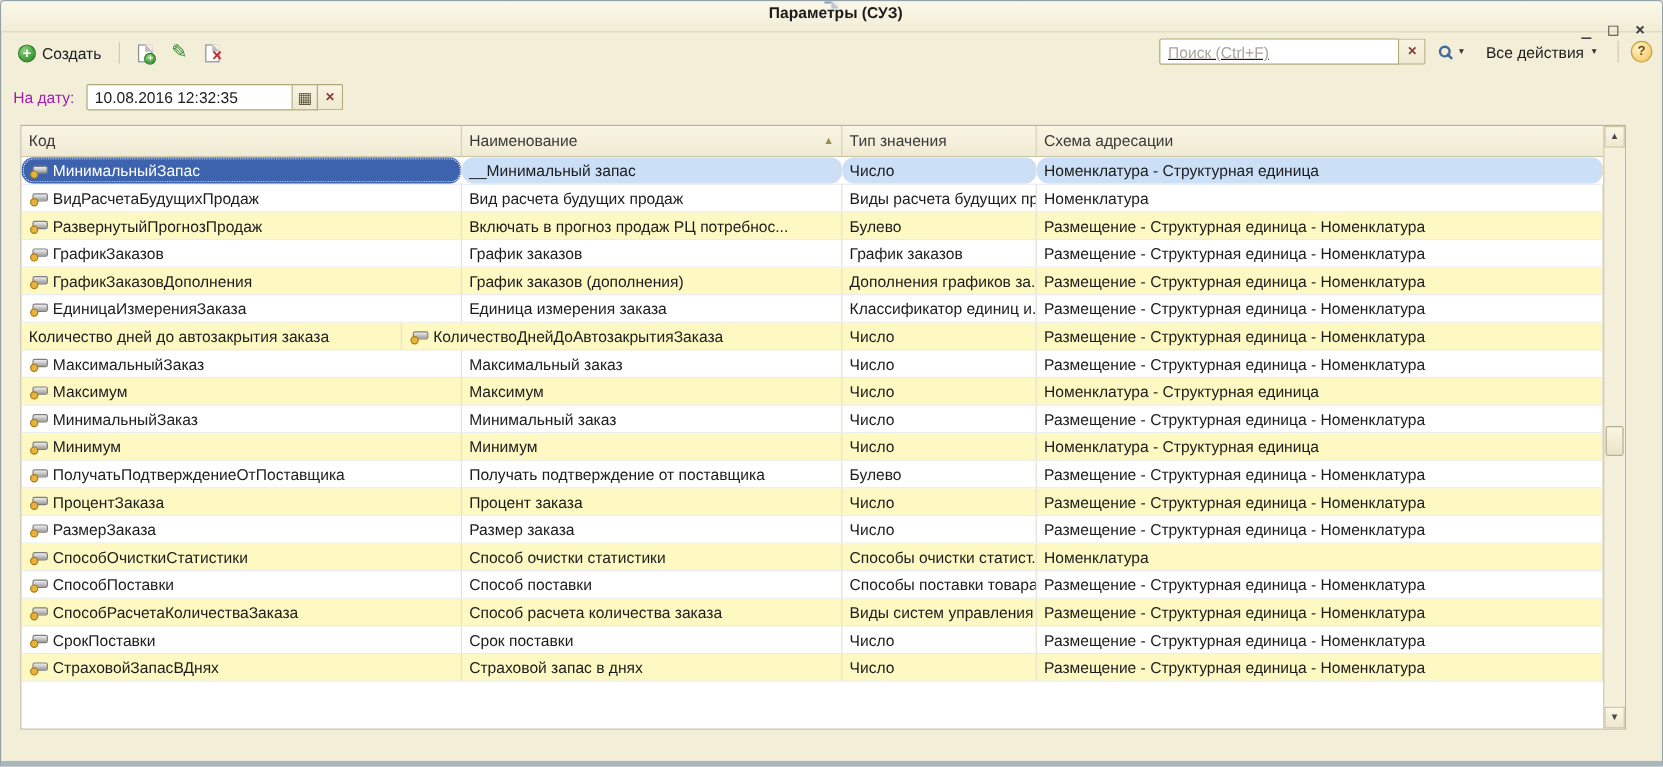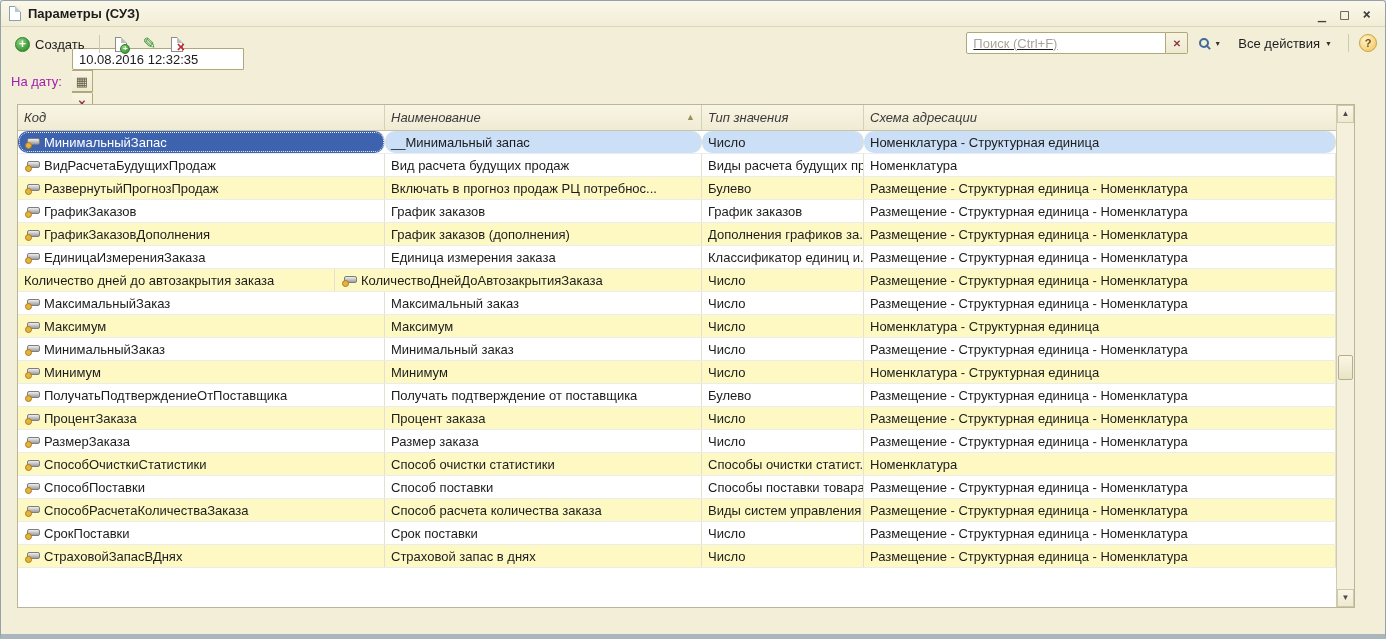--- a/index.html
+++ b/index.html
@@ -8,20 +8,21 @@
     position:relative; width:1386px; height:639px;
     background:#f2eed8;
     border:1px solid #95a1a8; border-bottom:5px solid #a9b6bc;
     border-radius:4px 4px 0 0; overflow:hidden;
   }
   
   .titlebar{
     height:26px; display:flex; align-items:center; padding:0 8px;
     background:linear-gradient(#fbf8ea,#f1edd5);
     border-bottom:1px solid #dbd6bc;
+    flex-direction:column;
   }
   .doc-page{ position:relative; width:12px; height:15px; background:#fff;
     border:1px solid #8aa0b8; display:inline-block; }
   .doc-page::before{ content:""; position:absolute; top:-1px; right:-1px;
     border:3px solid; border-color:#f4f0dd #f4f0dd #b9c6d4 #b9c6d4; }
   .title-text{ margin-left:7px; font-size:13px; font-weight:bold; color:#1c1c1c; }
   .caption{ margin-left:auto; display:flex; align-items:center; gap:14px; padding-right:6px; }
   .cap-btn{ font-size:14px; font-weight:bold; color:#3f3f3f; line-height:14px; cursor:default;
     font-family:"DejaVu Sans Mono", monospace; }
   
@@ -56,32 +57,32 @@
   .lens::after{ content:""; position:absolute; width:2px; height:6px; background:#3f6a99;
     right:-2px; bottom:-4px; transform:rotate(-45deg); }
   .drop-arrow{ font-size:7px; color:#333; line-height:7px; }
   .help-btn{ width:18px; height:18px; border-radius:50%; border:1px solid #c9a23d;
     background:radial-gradient(circle at 35% 30%, #fff3c8, #f3c35a);
     display:flex; align-items:center; justify-content:center;
     font-size:11px; font-weight:bold; color:#6b4e14; }
   
   .filter-row{ display:flex; align-items:center; margin:10px 0 0 10px; height:24px; }
   .filter-label{ font-size:13px; color:#a21caf; margin-right:10px; }
-  .date-group{ display:flex; align-items:flex-start;flex-direction:column; }
+  .date-group{ display:flex; align-items:center; }
   .date-input{ width:172px; height:22px; border:1px solid #b0a878; padding:0 6px; font-size:13px;
     font-family:"Liberation Sans", sans-serif; background:#fff; color:#1c1c1c; border-radius:2px 0 0 2px; }
   .mini-btn{ width:21px; height:22px; border:1px solid #b0a878; border-left:none;
     background:linear-gradient(#f8f4e2,#eee9d0); display:flex; align-items:center; justify-content:center; }
   .mini-btn:last-child{ border-radius:0 2px 2px 0; }
   .cal-glyph{ font-size:13px; color:#5f5a40; line-height:13px; }
   
   .grid{ position:absolute; left:16px; top:103px; width:1338px; height:504px;
     background:#fff; border:1px solid #b9b49a; }
   .grid-header{ display:flex; height:26px; background:linear-gradient(#f9f5e4,#efebd3);
-    border-bottom:1px solid #c9c4a8; padding-right:18px;font-style:italic; }
+    border-bottom:1px solid #c9c4a8; padding-right:18px; }
   .hcell{ display:flex; align-items:center; padding:0 6px; font-size:13px; color:#3a3a3a;
     border-right:1px solid #d6d1b6; overflow:hidden; white-space:nowrap; }
   .sort-icon{ margin-left:auto; font-size:9px; color:#9a8f54; line-height:9px; padding-left:4px; }
   .c-code{ width:367px; } .c-name{ width:317px; } .c-type{ width:162px; } .c-scheme{ flex:1; border-right:none; }
   .grid-body{ position:absolute; left:0; right:18px; top:26px; bottom:0; overflow:hidden; background:#fff; }
   .trow{ display:flex; height:23px; border-bottom:1px solid #e9edef; }
   .cell{ display:flex; align-items:center; padding:0 6px; font-size:13px; color:#1c1c1c;
     border-right:1px solid #e4e1d2; overflow:hidden; white-space:nowrap; }
   .trow.stripe{ background:#fef9c3; }
   .trow.selected .cell{ background:#cbdff7;border-radius:10px; }

